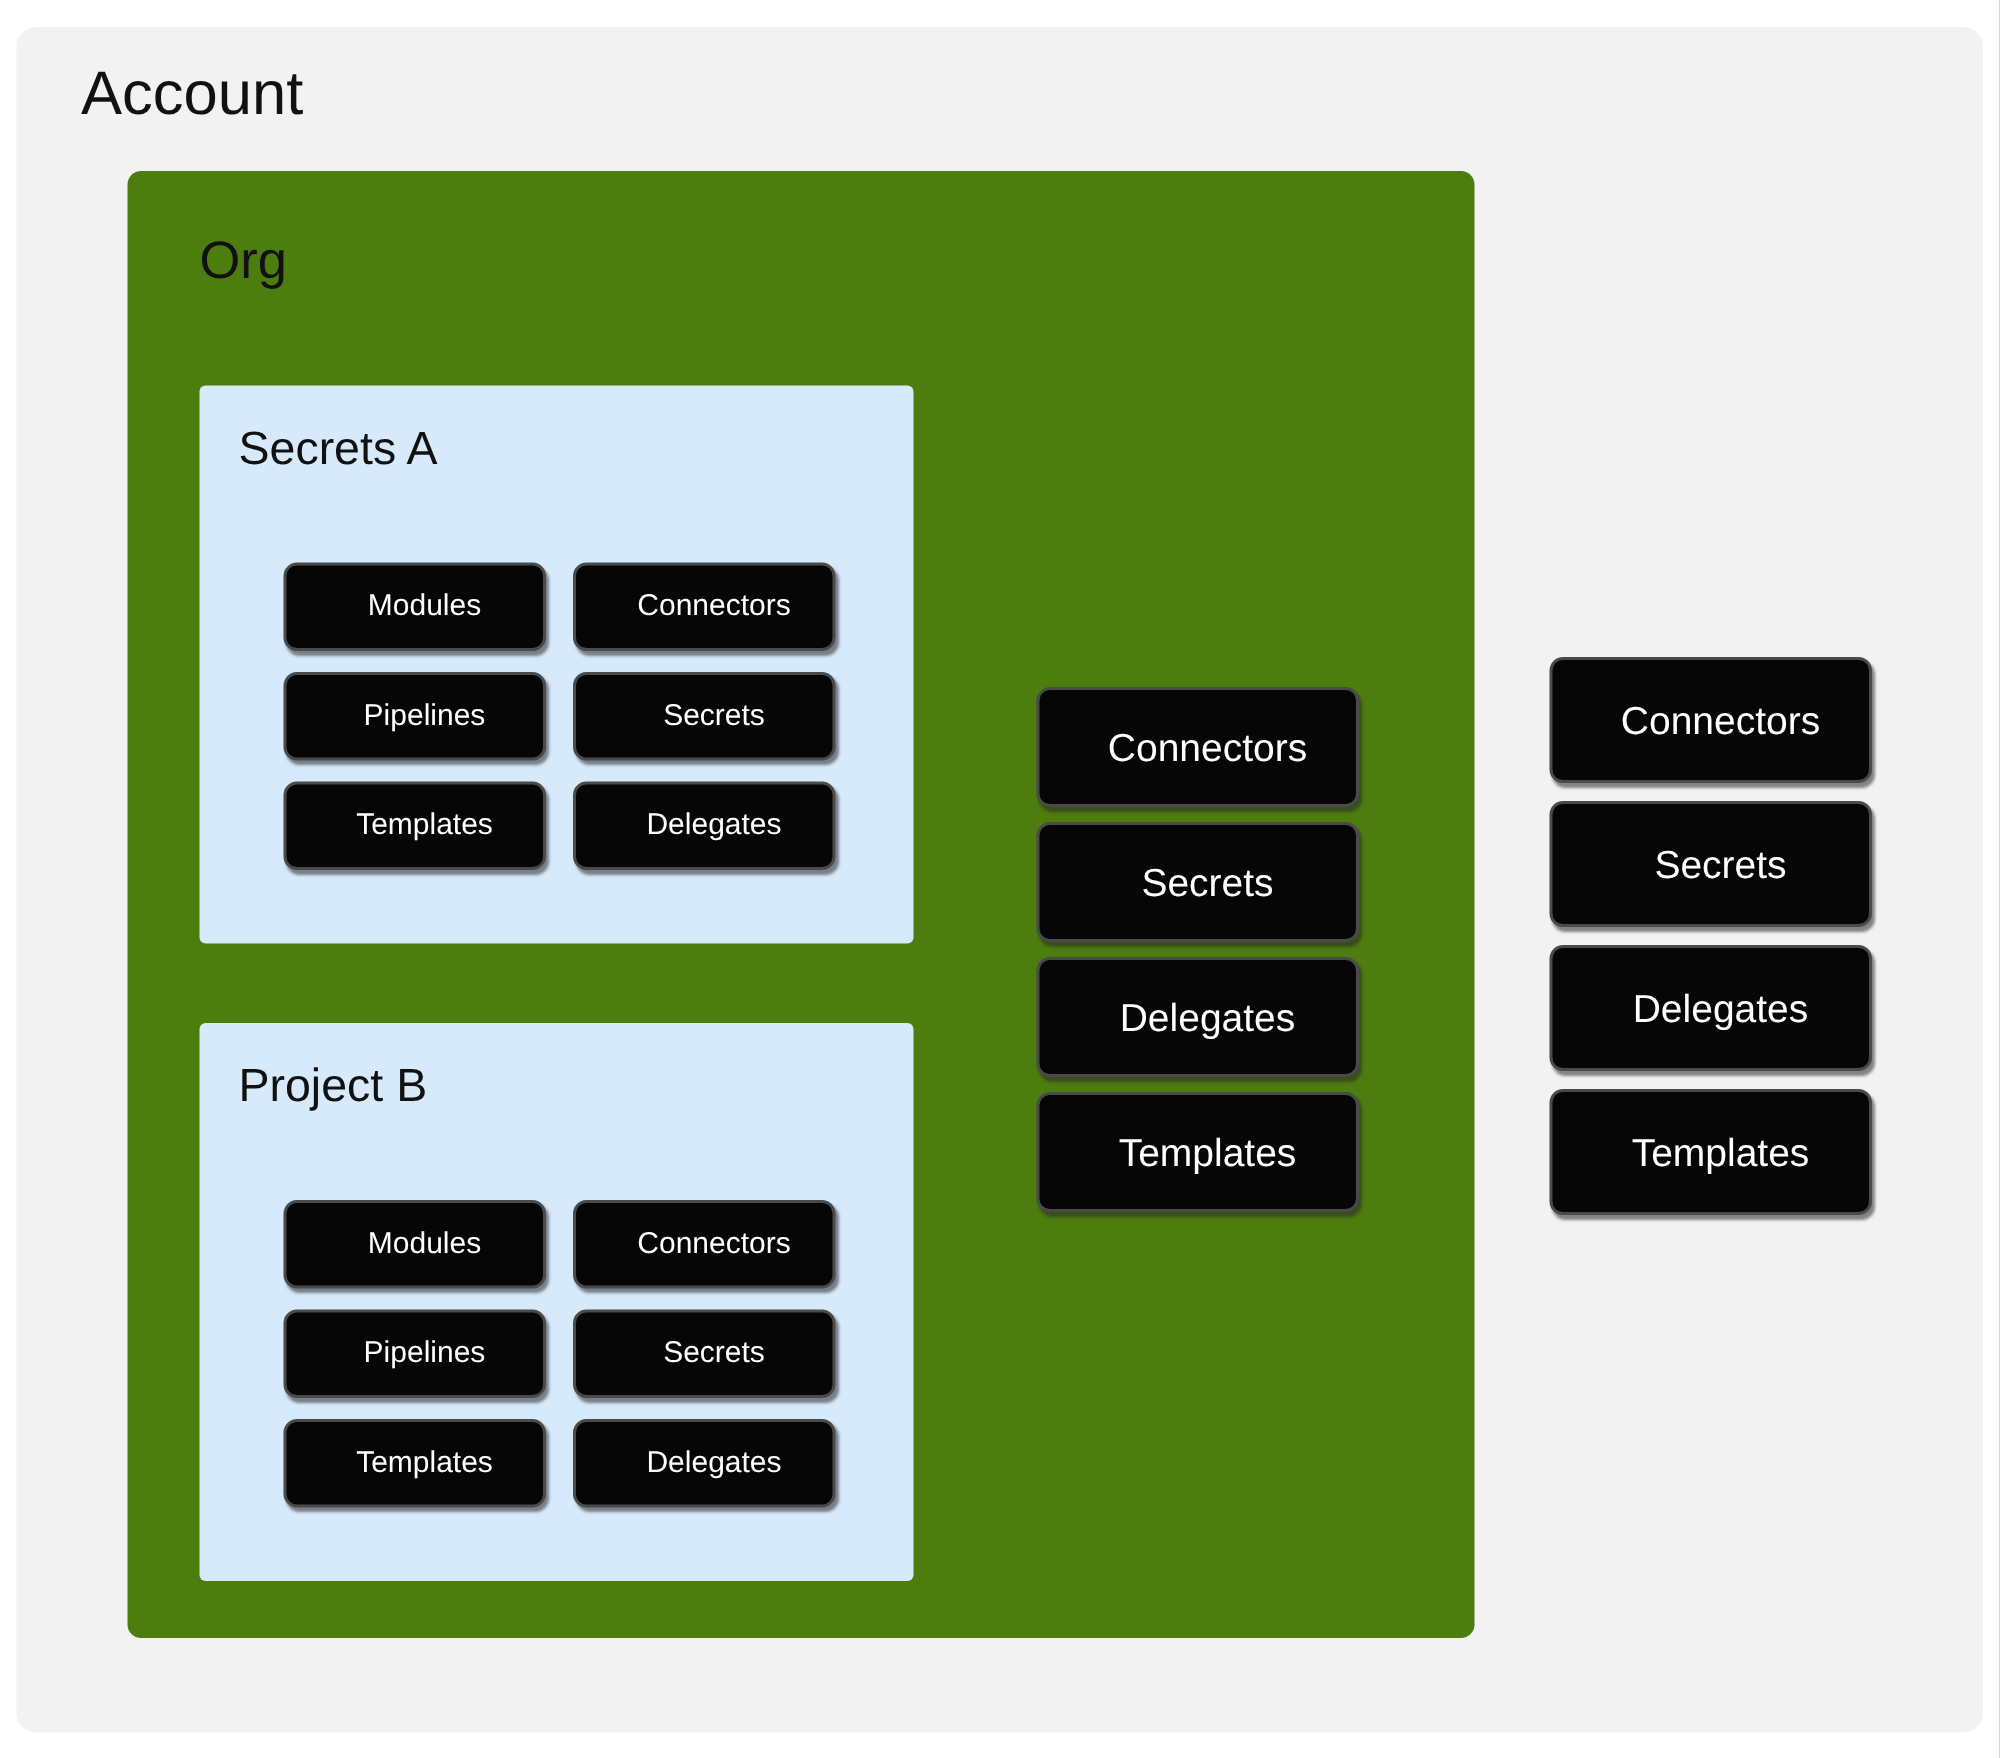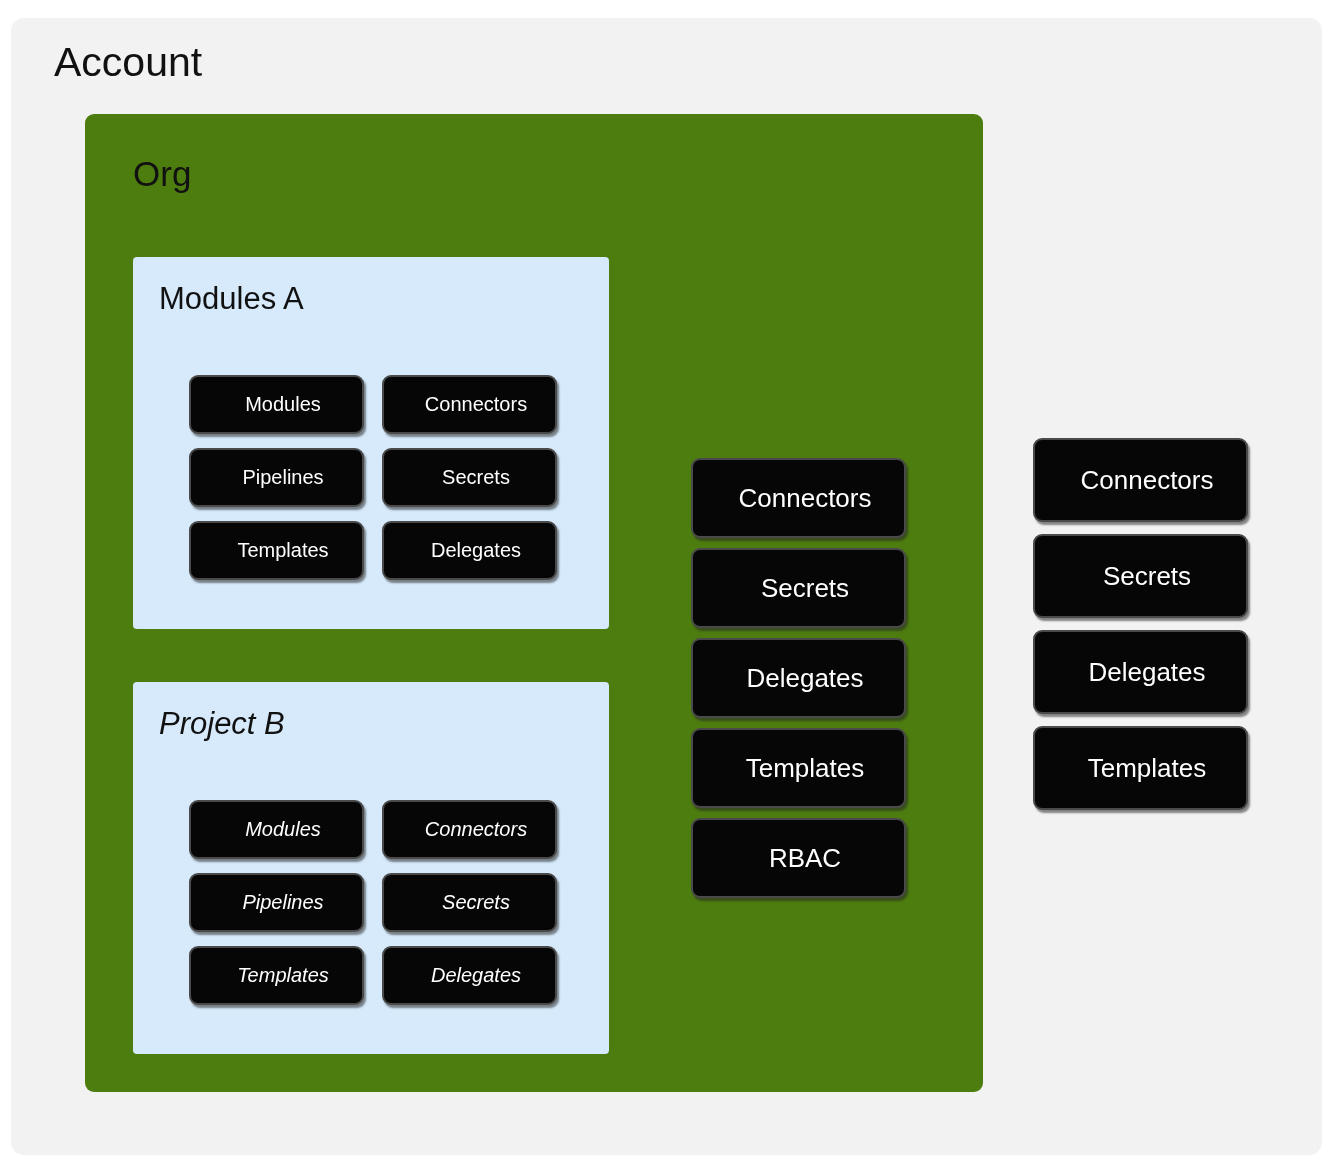--- a/index.html
+++ b/index.html
@@ -66,21 +66,21 @@
   
   .project-card {
     position: absolute;
     width: 476px;
     height: 372px;
     background: #d6eafb;
     border-radius: 4px;
     box-sizing: border-box;
   }
   .project-a { left: 48px; top: 143px; }
-  .project-b { left: 48px; top: 568px; font-style: italic; }
+  .project-b { left: 48px; top: 568px; }
 
   .project-title {
     position: absolute;
     left: 26px;
     top: 25px;
     font-size: 31px;
     line-height: 1.1;
     color: #111111;
     white-space: nowrap;
   }
@@ -150,21 +150,21 @@
 
   <div class="account-card">
 
     <div class="account-title">Account</div>
 
     <div class="org-card">
 
       <div class="org-title">Org</div>
 
       <div class="project-card project-a">
-        <div class="project-title">Modules A</div>
+        <div class="project-title">Secrets A</div>
         <div class="project-grid">
           <div class="chip chip-sm">Modules</div>
           <div class="chip chip-sm">Connectors</div>
           <div class="chip chip-sm">Pipelines</div>
           <div class="chip chip-sm">Secrets</div>
           <div class="chip chip-sm">Templates</div>
           <div class="chip chip-sm">Delegates</div>
         </div>
       </div>
 
@@ -178,21 +178,20 @@
           <div class="chip chip-sm">Templates</div>
           <div class="chip chip-sm">Delegates</div>
         </div>
       </div>
 
       <div class="org-column">
         <div class="chip chip-lg">Connectors</div>
         <div class="chip chip-lg">Secrets</div>
         <div class="chip chip-lg">Delegates</div>
         <div class="chip chip-lg">Templates</div>
-        <div class="chip chip-lg">RBAC</div>
       </div>
 
     </div>
 
     <div class="account-column">
       <div class="chip chip-lg">Connectors</div>
       <div class="chip chip-lg">Secrets</div>
       <div class="chip chip-lg">Delegates</div>
       <div class="chip chip-lg">Templates</div>
     </div>

